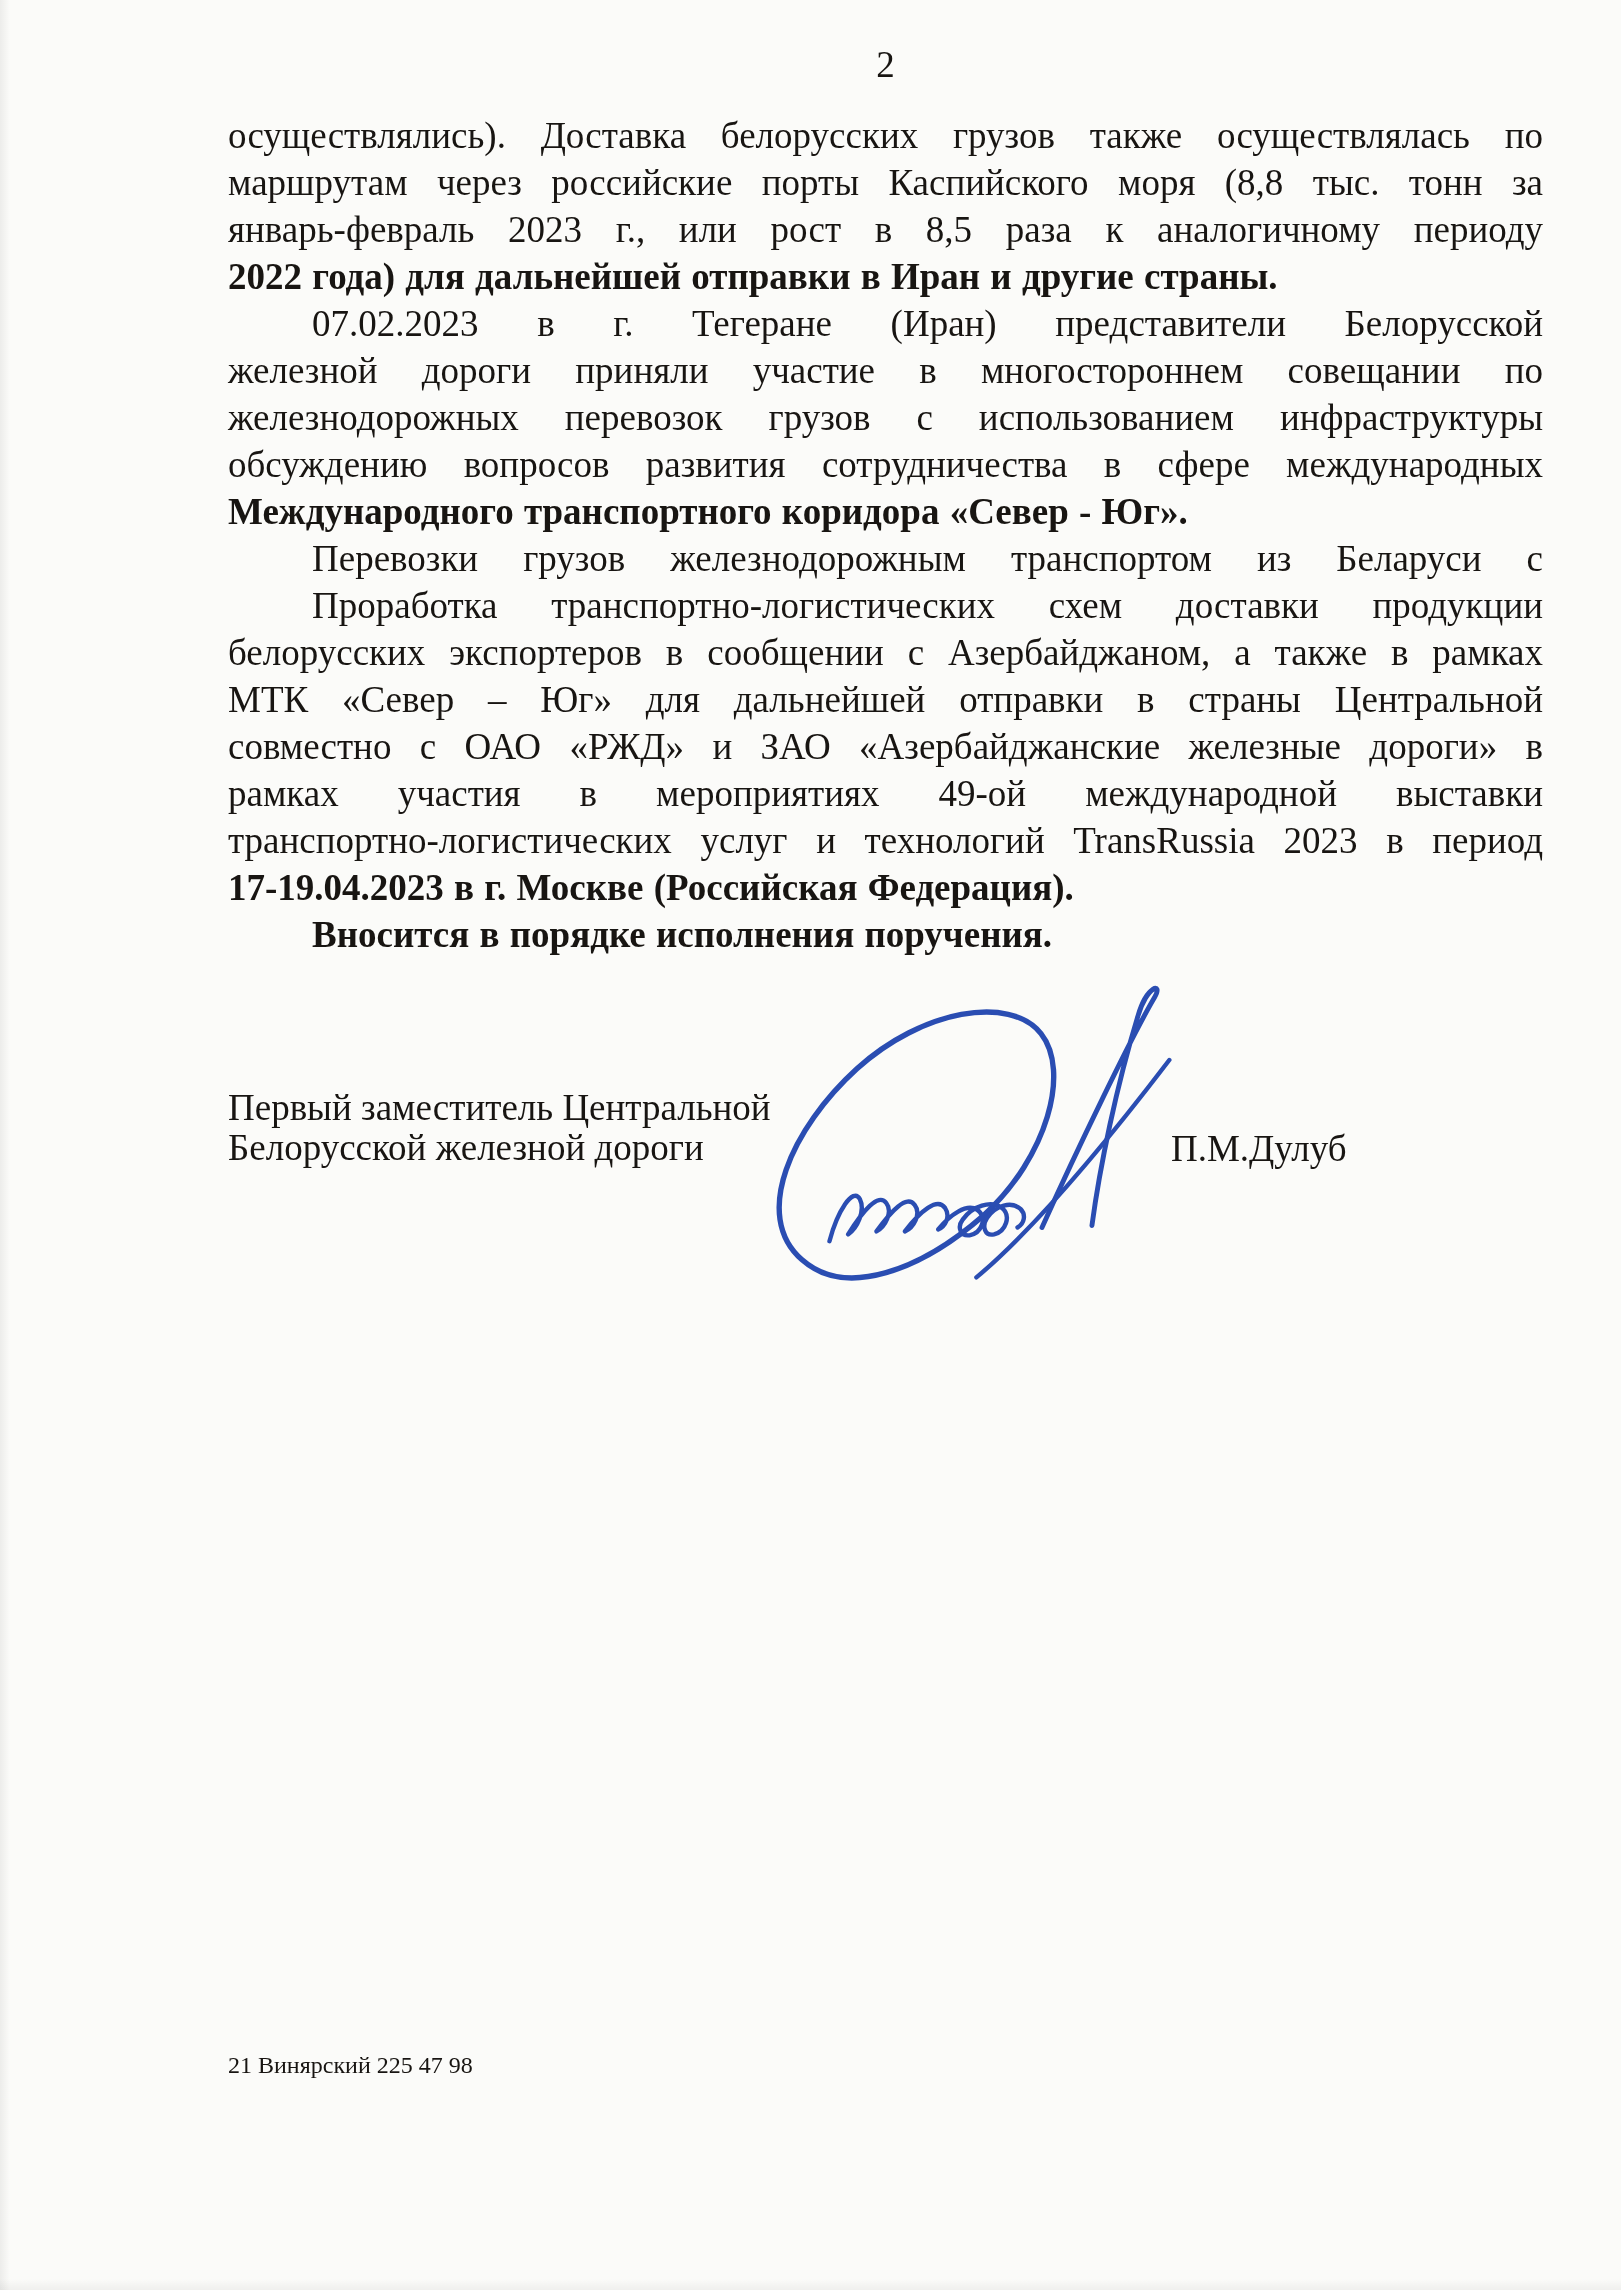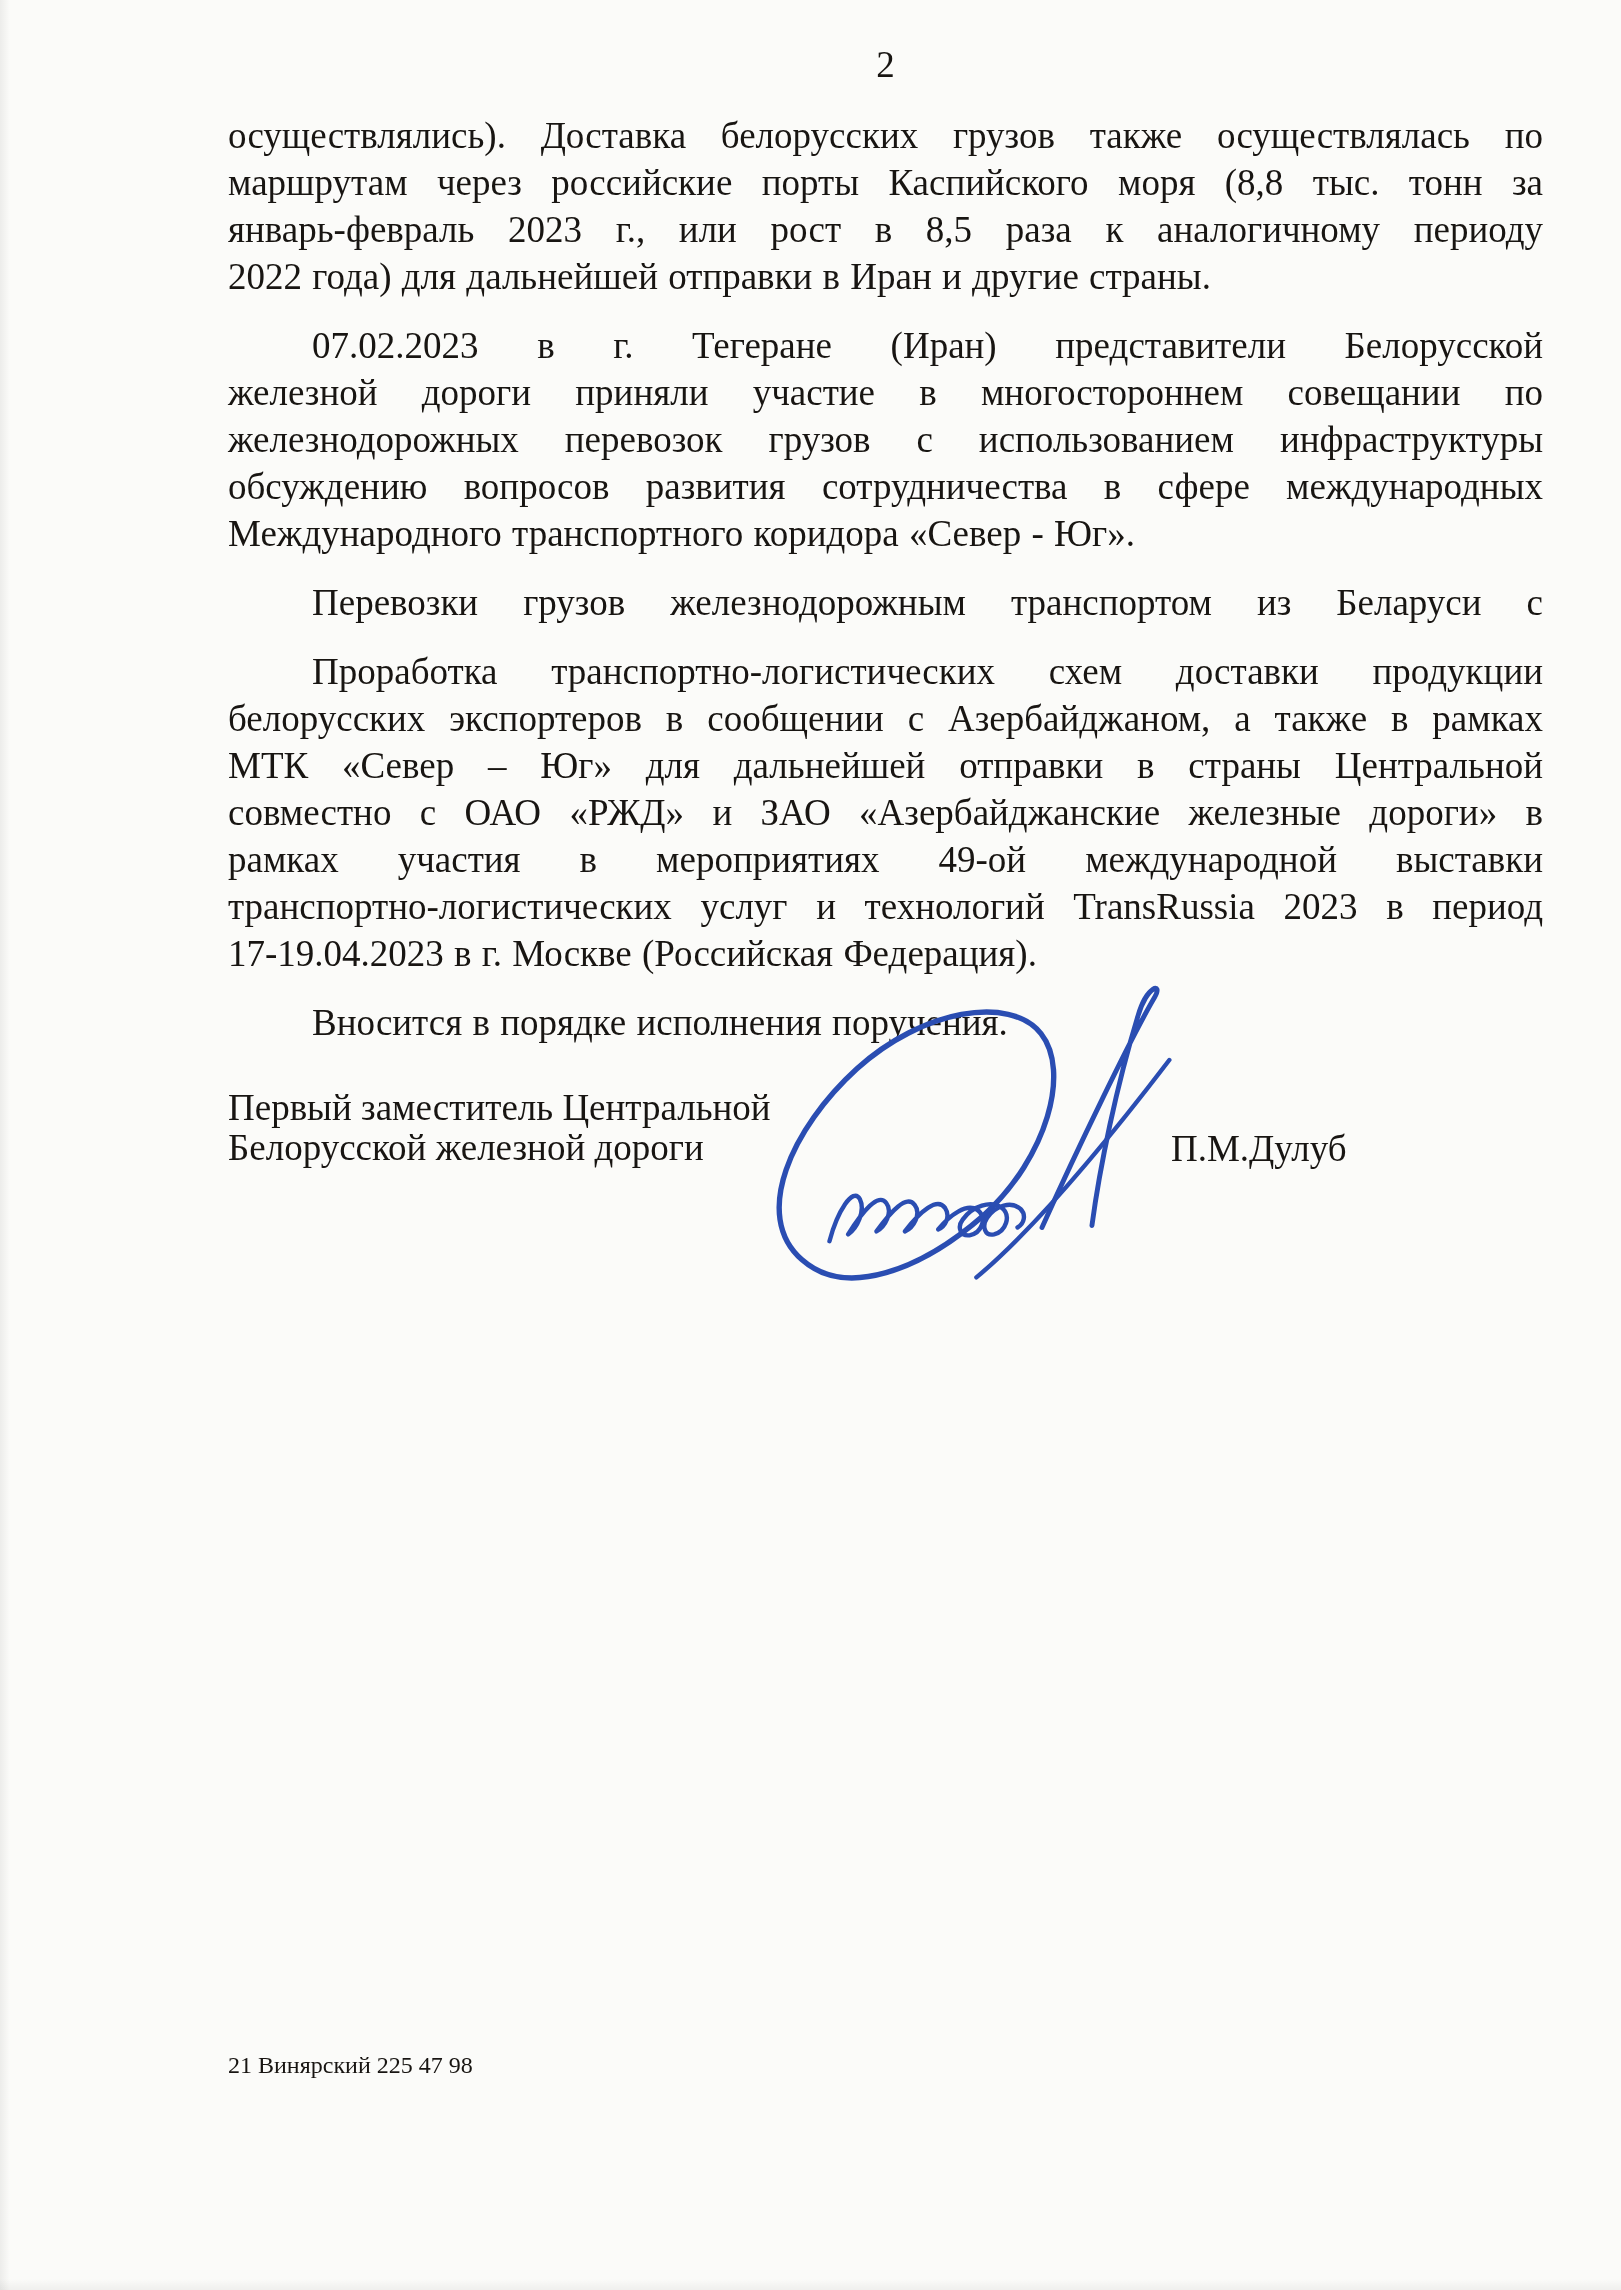--- a/index.html
+++ b/index.html
@@ -53,24 +53,24 @@
     word-spacing: 1px;
   }
   .body-text .line {
     text-align: justify;
     text-align-last: justify;
     white-space: normal;
   }
   .body-text .line.last {
     text-align: right;
     text-align-last: left;
+    font-weight: bold;
   }
   .body-text .line.indent {
     padding-left: 84px;
-    margin-top: 22px;
   }
   .sig-position {
     position: absolute;
     left: 228px;
     top: 1088px;
     font-size: 37px;
     line-height: 40px;
   }
   .sig-name {
     position: absolute;

